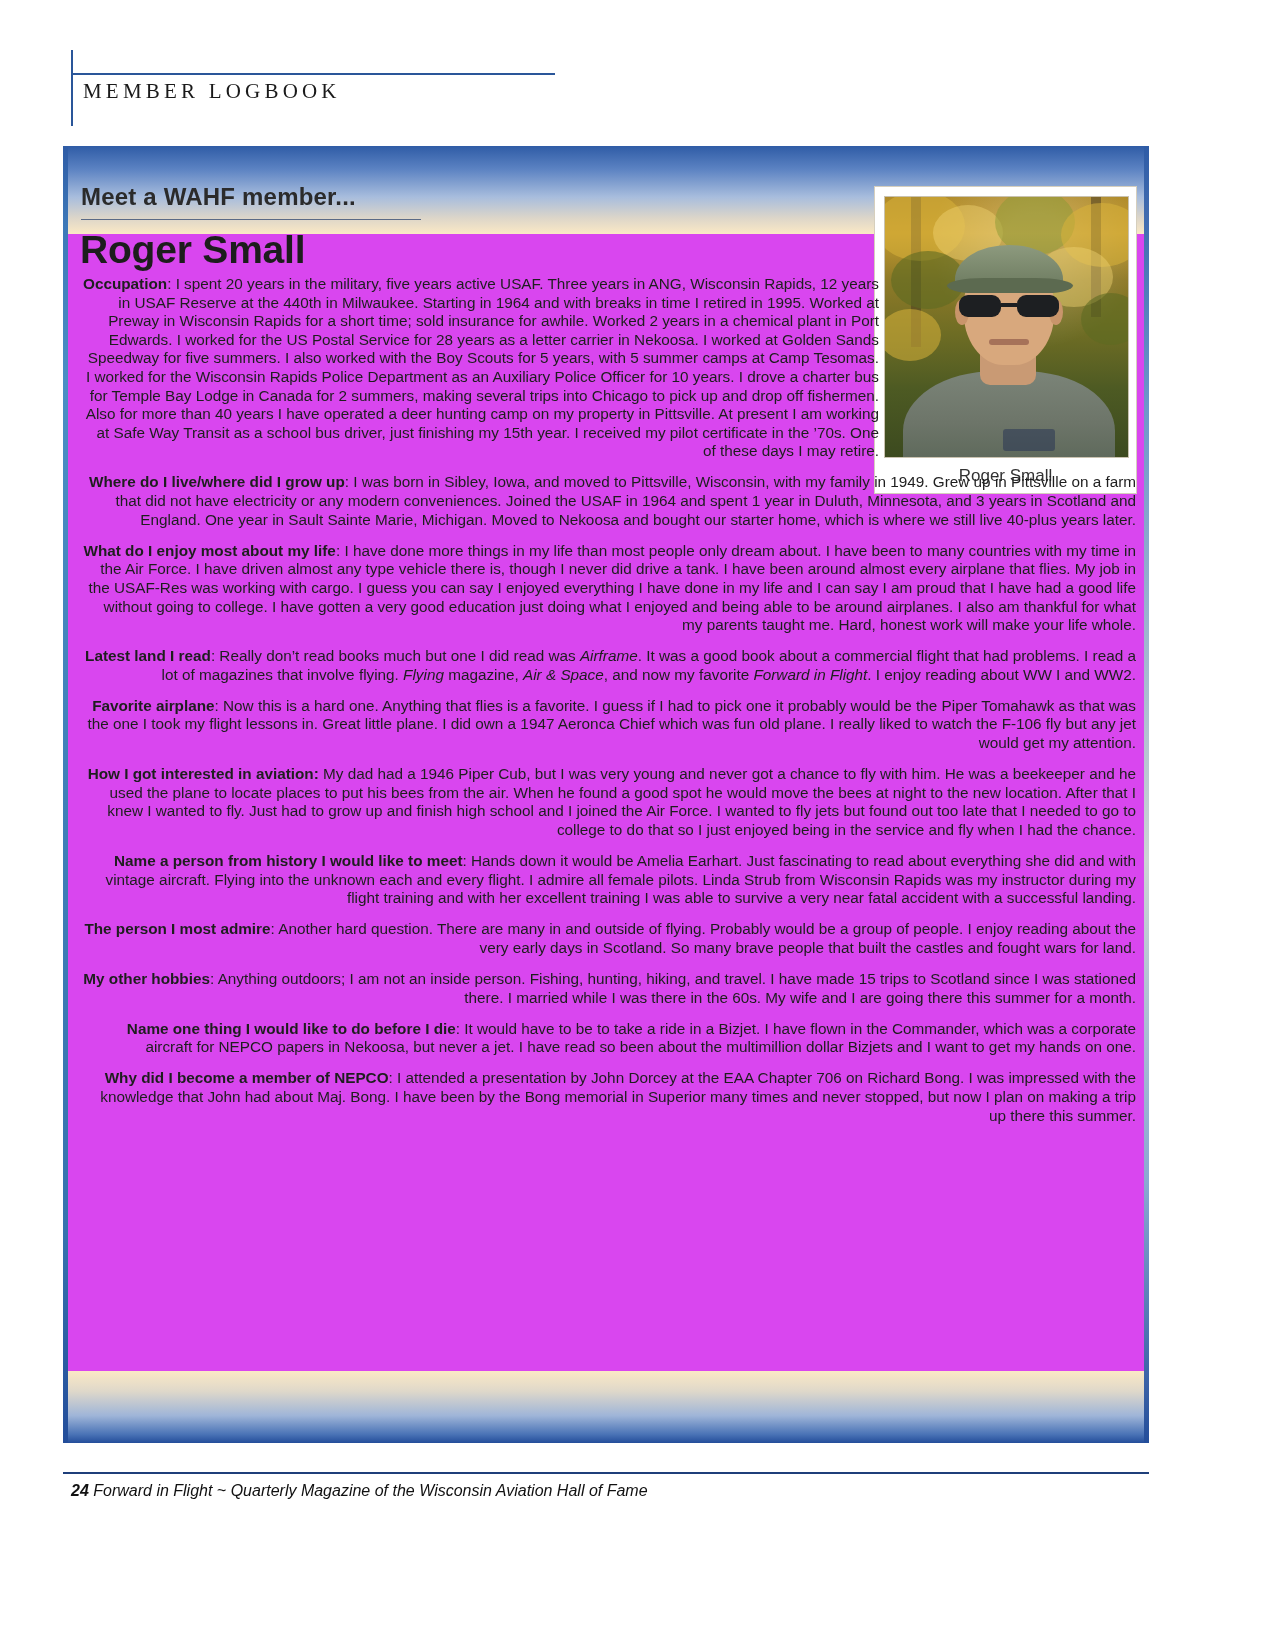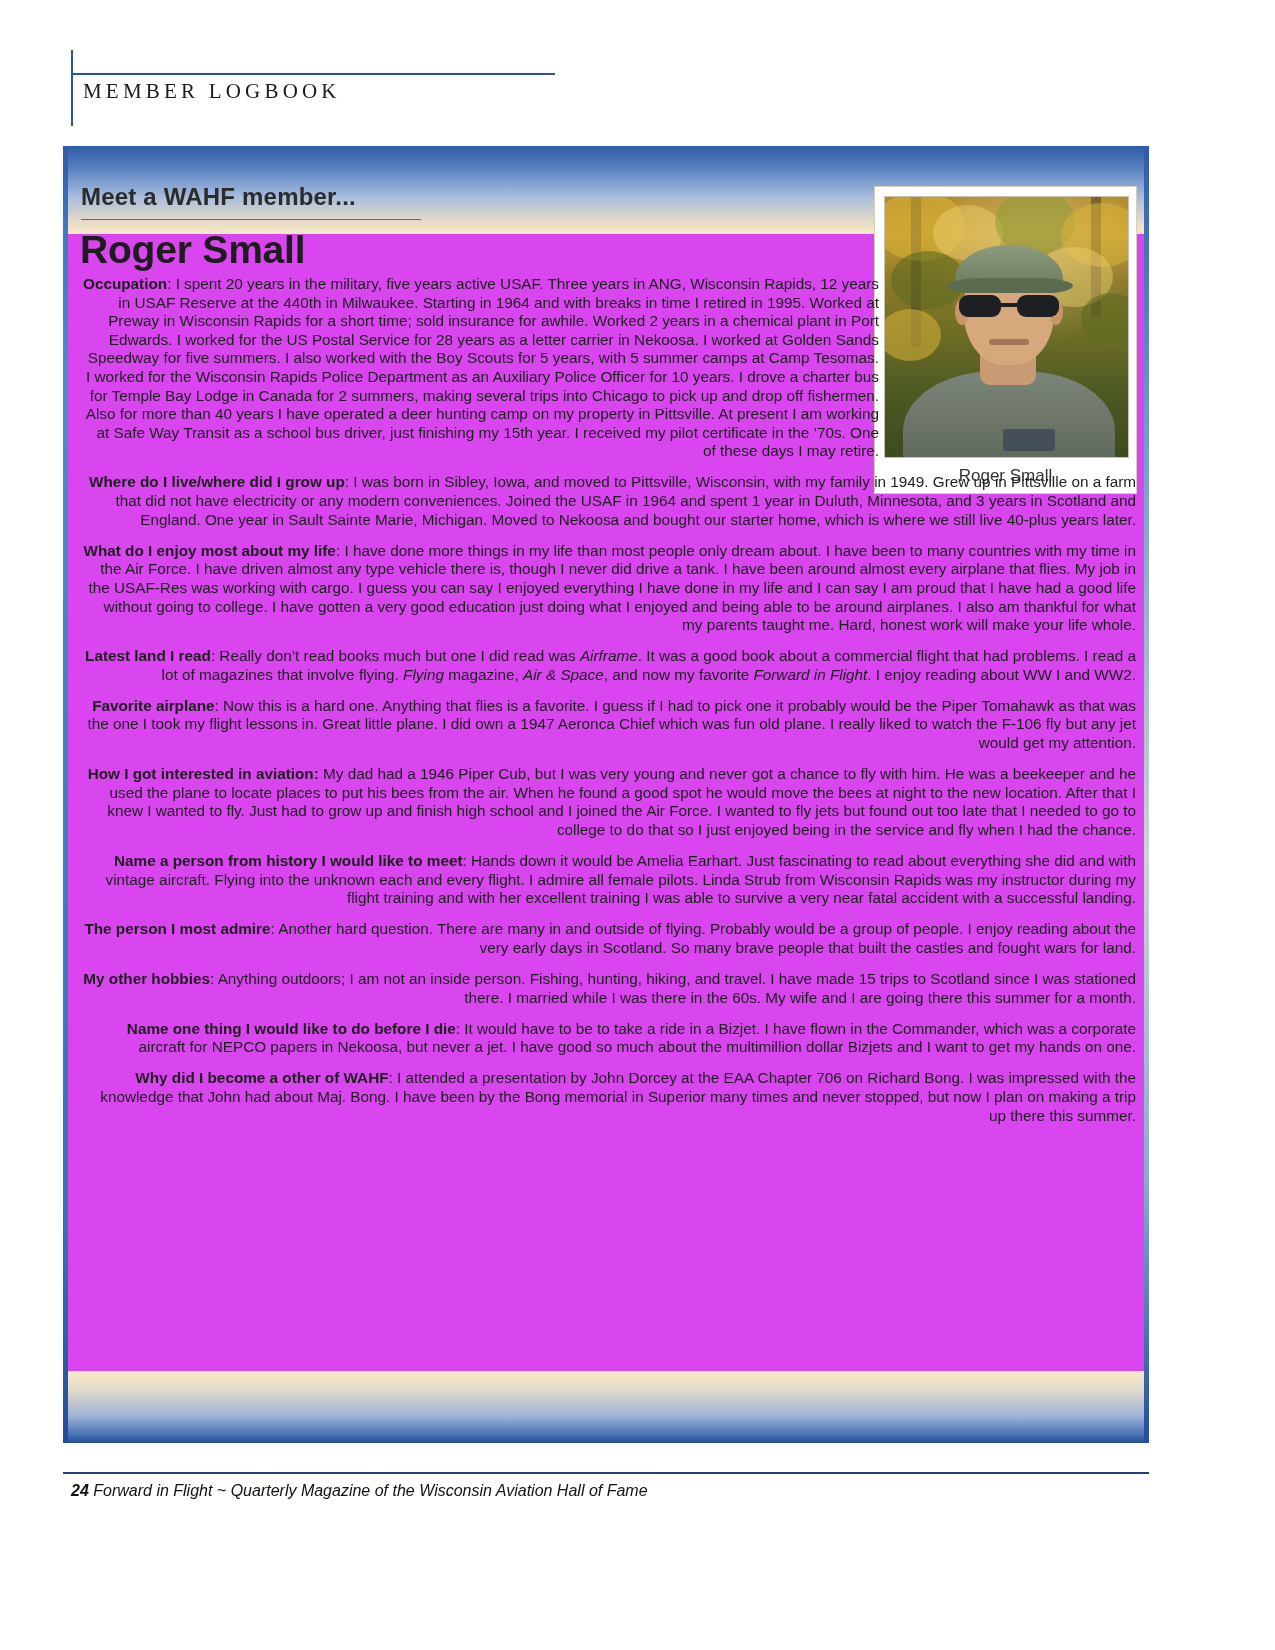--- a/index.html
+++ b/index.html
@@ -362,22 +362,22 @@
     <div class="body-col">
         <p class="para wrap-photo"><b>Occupation</b>: <span>I spent 20 years in the military, five years active USAF. Three years in ANG, Wisconsin Rapids, 12 years in USAF Reserve at the 440th in Milwaukee. Starting in 1964 and with breaks in time I retired in 1995. Worked at Preway in Wisconsin Rapids for a short time; sold insurance for awhile. Worked 2 years in a chemical plant in Port Edwards. I worked for the US Postal Service for 28 years as a letter carrier in Nekoosa. I worked at Golden Sands Speedway for five summers. I also worked with the Boy Scouts for 5 years, with 5 summer camps at Camp Tesomas. I worked for the Wisconsin Rapids Police Department as an Auxiliary Police Officer for 10 years. I drove a charter bus for Temple Bay Lodge in Canada for 2 summers, making several trips into Chicago to pick up and drop off fishermen. Also for more than  40 years I have operated a deer hunting camp on my property in Pittsville. At present I am working at Safe Way Transit as a school bus driver, just finishing my 15th year. I received my pilot certificate in the ’70s. One of these days I may retire.</span></p>
         <p class="para"><b>Where do I live/where did I grow up</b>: <span>I was born in Sibley, Iowa, and moved to Pittsville, Wisconsin, with my family in 1949. Grew up in Pittsville on a farm that did not have electricity or any modern conveniences. Joined the USAF in 1964 and spent  1 year in Duluth, Minnesota, and 3 years in Scotland and England. One year in Sault Sainte Marie, Michigan. Moved to Nekoosa and bought our starter home, which is where we still live 40-plus years later.</span></p>
         <p class="para"><b>What do I enjoy most about my life</b>: <span>I have done more things in my life than most people only dream about. I have been to many countries with my time in the Air Force. I have driven almost any type vehicle there is, though I never did drive a tank. I have been around almost every airplane that flies. My job in the USAF-Res was working with cargo. I guess you can say I enjoyed everything I have done in my life and I can say I am proud that I have had a good life without going to college. I have gotten a very good education just doing what I enjoyed and being able to be around airplanes. I also am thankful for what my parents taught me. Hard, honest work will make your life whole.</span></p>
         <p class="para"><b>Latest land I read</b>: Really don’t read books much but one I did read was <i>Airframe</i>. It was a good book about a commercial flight that had problems. I read a lot of magazines that involve flying. <i>Flying</i> magazine, <i>Air &amp; Space</i>, and now my favorite <i>Forward in Flight</i>. I enjoy reading about WW I and WW2.</p>
         <p class="para"><b>Favorite airplane</b>: <span>Now this is a hard one. Anything that flies is a favorite. I guess if I had to pick one it probably would be the Piper Tomahawk as that was the one I took my flight lessons in. Great little plane. I did own a 1947 Aeronca Chief which was fun old plane. I really liked to watch the F-106 fly but any jet would get my attention.</span></p>
         <p class="para"><b>How I got interested in aviation:</b>  <span>My dad had a 1946 Piper Cub, but I was very young and never got a chance to fly with him. He was a beekeeper and he used the plane to locate places to put his bees from the air. When he found a good spot he would move the bees at night to the new location. After that I knew I wanted to fly. Just had to grow up and finish high school and I joined the Air Force. I wanted to fly jets but found out too late that I needed to go to college to do that so I just enjoyed being in the service and fly when I had the chance.</span></p>
         <p class="para"><b>Name a person from history I would like to meet</b>:  <span>Hands down it would be Amelia Earhart. Just fascinating to read about everything she did and with vintage aircraft. Flying into the unknown each and every flight. I admire all female pilots. Linda Strub from Wisconsin Rapids was my instructor during my flight training and with her excellent training I was able to survive a very near fatal accident with a successful landing.</span></p>
         <p class="para"><b>The person I most admire</b>:  <span>Another hard question. There are many in and outside of flying. Probably would be a group of people. I enjoy reading about the very early days in Scotland. So many brave people that built the castles and fought wars for land.</span></p>
         <p class="para"><b>My other hobbies</b>:  <span>Anything outdoors; I am not an inside person. Fishing, hunting, hiking, and travel. I have made 15 trips to Scotland since I was stationed there. I married while I was there in the 60s. My wife and I are going there this summer for a month.</span></p>
-        <p class="para"><b>Name one thing I would like to do before I die</b>: <span>It would have to be to take a ride in a Bizjet. I have flown in the Commander, which was a corporate aircraft for NEPCO papers in Nekoosa, but never a jet. I have good so much about the multimillion dollar Bizjets and I want to get my hands on one.</span></p>
-        <p class="para"><b>Why did I become a other of WAHF</b>: <span>I attended a presentation by John Dorcey at the EAA Chapter 706 on Richard Bong. I was impressed with the knowledge that John had about Maj. Bong. I have been by the Bong memorial in Superior many times and never stopped, but now I plan on making a trip up there this summer.</span></p>
+        <p class="para"><b>Name one thing I would like to do before I die</b>: <span>It would have to be to take a ride in a Bizjet. I have flown in the Commander, which was a corporate aircraft for NEPCO papers in Nekoosa, but never a jet. I have read so been about the multimillion dollar Bizjets and I want to get my hands on one.</span></p>
+        <p class="para"><b>Why did I become a member of NEPCO</b>: <span>I attended a presentation by John Dorcey at the EAA Chapter 706 on Richard Bong. I was impressed with the knowledge that John had about Maj. Bong. I have been by the Bong memorial in Superior many times and never stopped, but now I plan on making a trip up there this summer.</span></p>
       </div>
   </div>
 </div>
 
 <div class="footer-rule"></div>
 <div class="footer-line">
   <span class="pg">24</span>
   <span>Forward in Flight ~ Quarterly Magazine of the Wisconsin Aviation Hall of Fame</span>
 </div>
 

